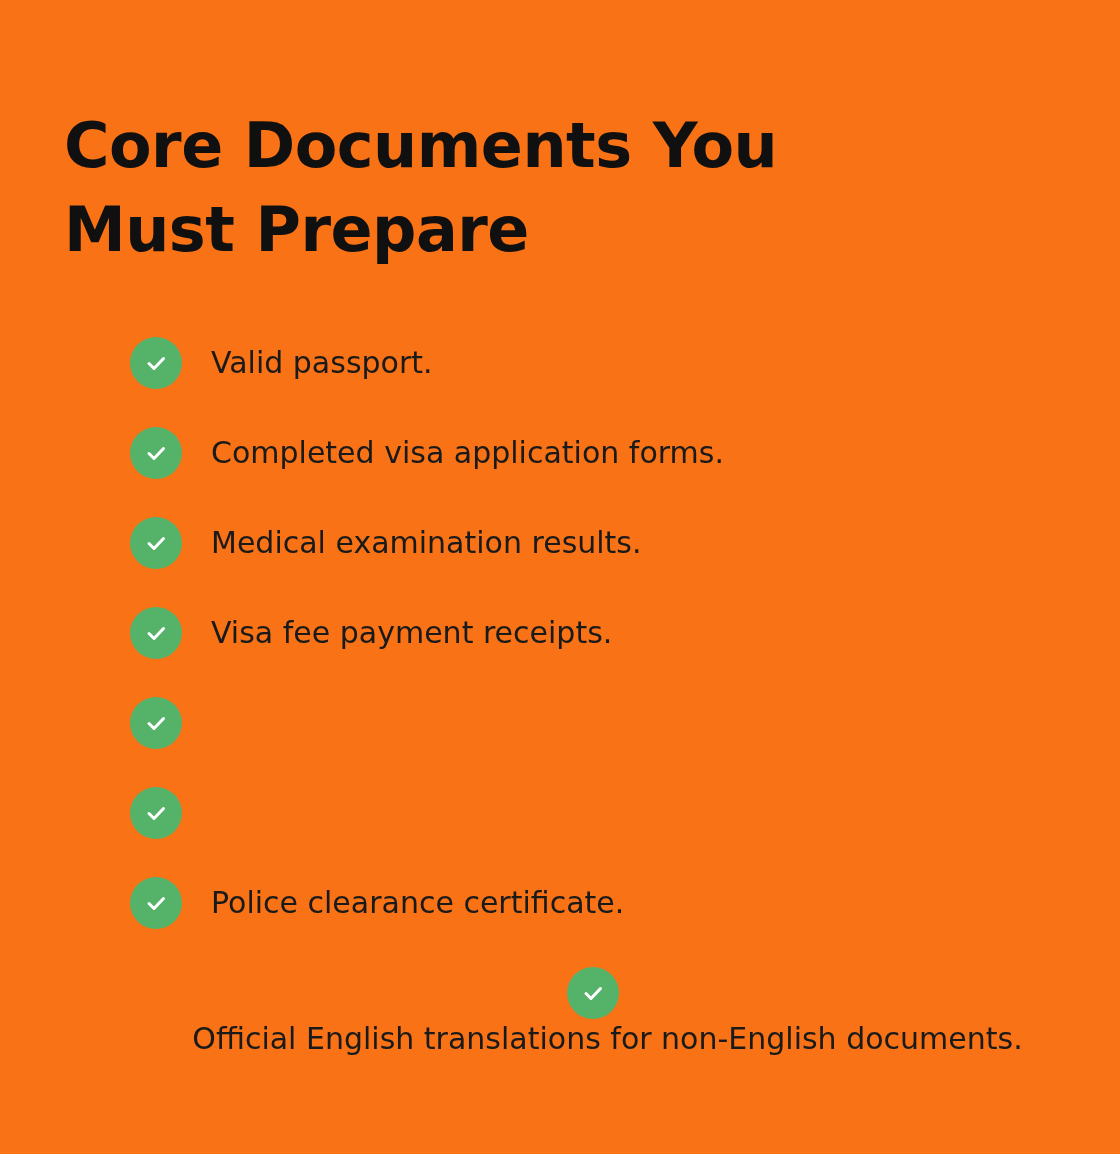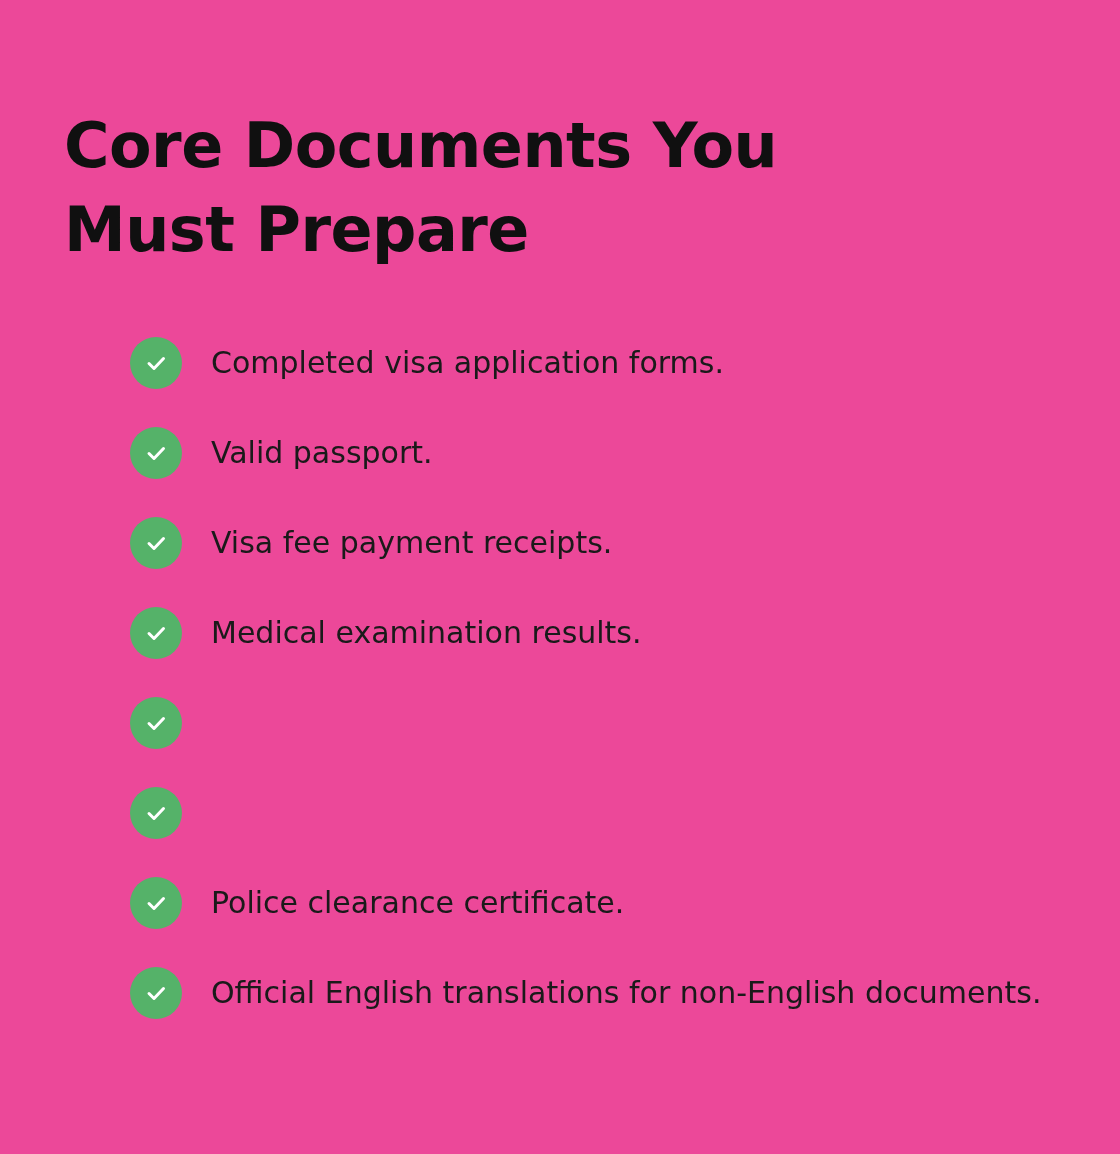--- a/index.html
+++ b/index.html
@@ -11,21 +11,21 @@
     height: 1154px;
     background: #e0e2e1;
     font-family: "DejaVu Sans", sans-serif;
     overflow: hidden;
   }
   .card {
     box-sizing: border-box;
     width: 1120px;
     height: 1154px;
     padding: 104px 64px 0 64px;
-    background: #ec4899;
+    background: #f97316;
   }
   .title {
     font-family: "DejaVu Sans", sans-serif;
     font-weight: 700;
     font-size: 62px;
     line-height: 1.36;
     letter-spacing: -0.5px;
     color: #101010;
     margin: 0 0 64px 0;
     max-width: 880px;
@@ -36,20 +36,21 @@
     padding: 0 0 0 66px;
   }
   .check-item {
     display: flex;
     align-items: center;
     margin-bottom: 38px;
     min-height: 52px;
   }
   .check-item:last-child {
     margin-bottom: 0;
+    flex-direction: column;
   }
   .check-badge {
     flex: 0 0 auto;
     width: 52px;
     height: 52px;
     border-radius: 50%;
     background: #55b269;
     display: flex;
     align-items: center;
     justify-content: center;
@@ -74,48 +75,48 @@
   <h1 class="title">Core Documents You Must Prepare</h1>
 
   <ul class="checklist">
 
     <li class="check-item">
       <span class="check-badge">
         <svg width="30" height="30" viewBox="0 0 30 30" aria-hidden="true">
           <path d="M8 15.5 L13 20.5 L22.5 10.5" fill="none" stroke="#ffffff" stroke-width="3" stroke-linecap="round" stroke-linejoin="round"></path>
         </svg>
       </span>
+      <span class="item-label">Valid passport.</span>
+    </li>
+
+    <li class="check-item">
+      <span class="check-badge">
+        <svg width="30" height="30" viewBox="0 0 30 30" aria-hidden="true">
+          <path d="M8 15.5 L13 20.5 L22.5 10.5" fill="none" stroke="#ffffff" stroke-width="3" stroke-linecap="round" stroke-linejoin="round"></path>
+        </svg>
+      </span>
       <span class="item-label">Completed visa application forms.</span>
     </li>
 
     <li class="check-item">
       <span class="check-badge">
         <svg width="30" height="30" viewBox="0 0 30 30" aria-hidden="true">
           <path d="M8 15.5 L13 20.5 L22.5 10.5" fill="none" stroke="#ffffff" stroke-width="3" stroke-linecap="round" stroke-linejoin="round"></path>
         </svg>
       </span>
-      <span class="item-label">Valid passport.</span>
+      <span class="item-label">Medical examination results.</span>
     </li>
 
     <li class="check-item">
       <span class="check-badge">
         <svg width="30" height="30" viewBox="0 0 30 30" aria-hidden="true">
           <path d="M8 15.5 L13 20.5 L22.5 10.5" fill="none" stroke="#ffffff" stroke-width="3" stroke-linecap="round" stroke-linejoin="round"></path>
         </svg>
       </span>
       <span class="item-label">Visa fee payment receipts.</span>
-    </li>
-
-    <li class="check-item">
-      <span class="check-badge">
-        <svg width="30" height="30" viewBox="0 0 30 30" aria-hidden="true">
-          <path d="M8 15.5 L13 20.5 L22.5 10.5" fill="none" stroke="#ffffff" stroke-width="3" stroke-linecap="round" stroke-linejoin="round"></path>
-        </svg>
-      </span>
-      <span class="item-label">Medical examination results.</span>
     </li>
 
     <li class="check-item">
       <span class="check-badge">
         <svg width="30" height="30" viewBox="0 0 30 30" aria-hidden="true">
           <path d="M8 15.5 L13 20.5 L22.5 10.5" fill="none" stroke="#ffffff" stroke-width="3" stroke-linecap="round" stroke-linejoin="round"></path>
         </svg>
       </span>
     </li>
 

